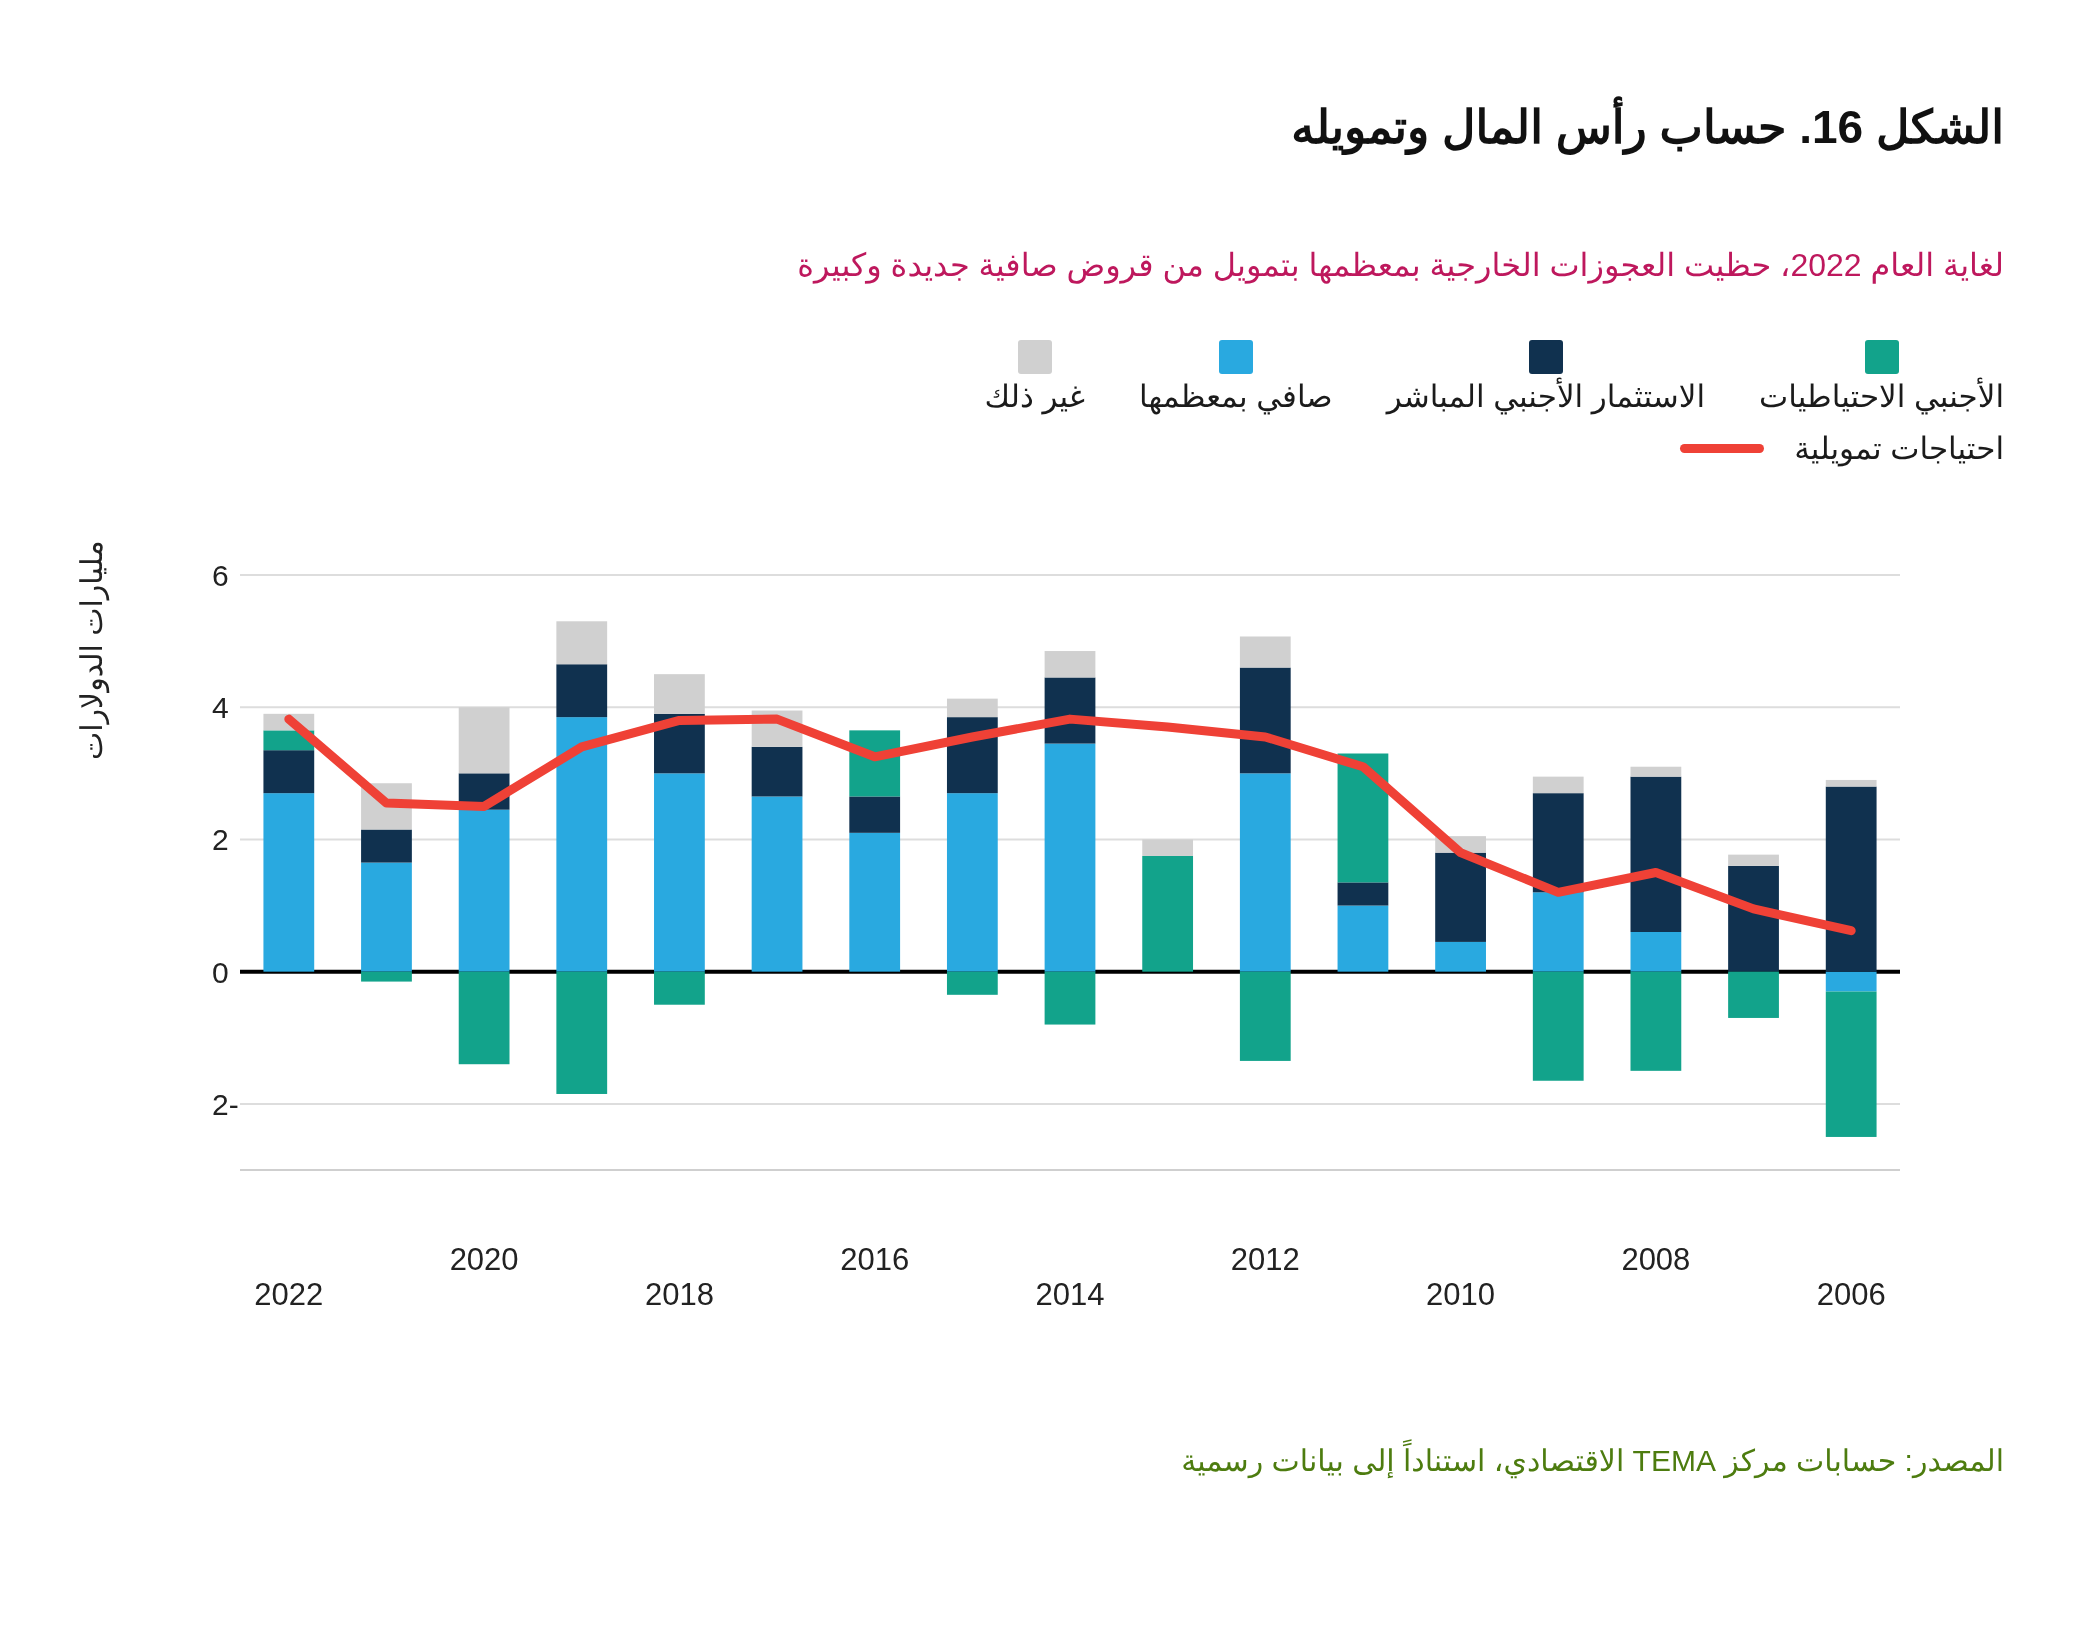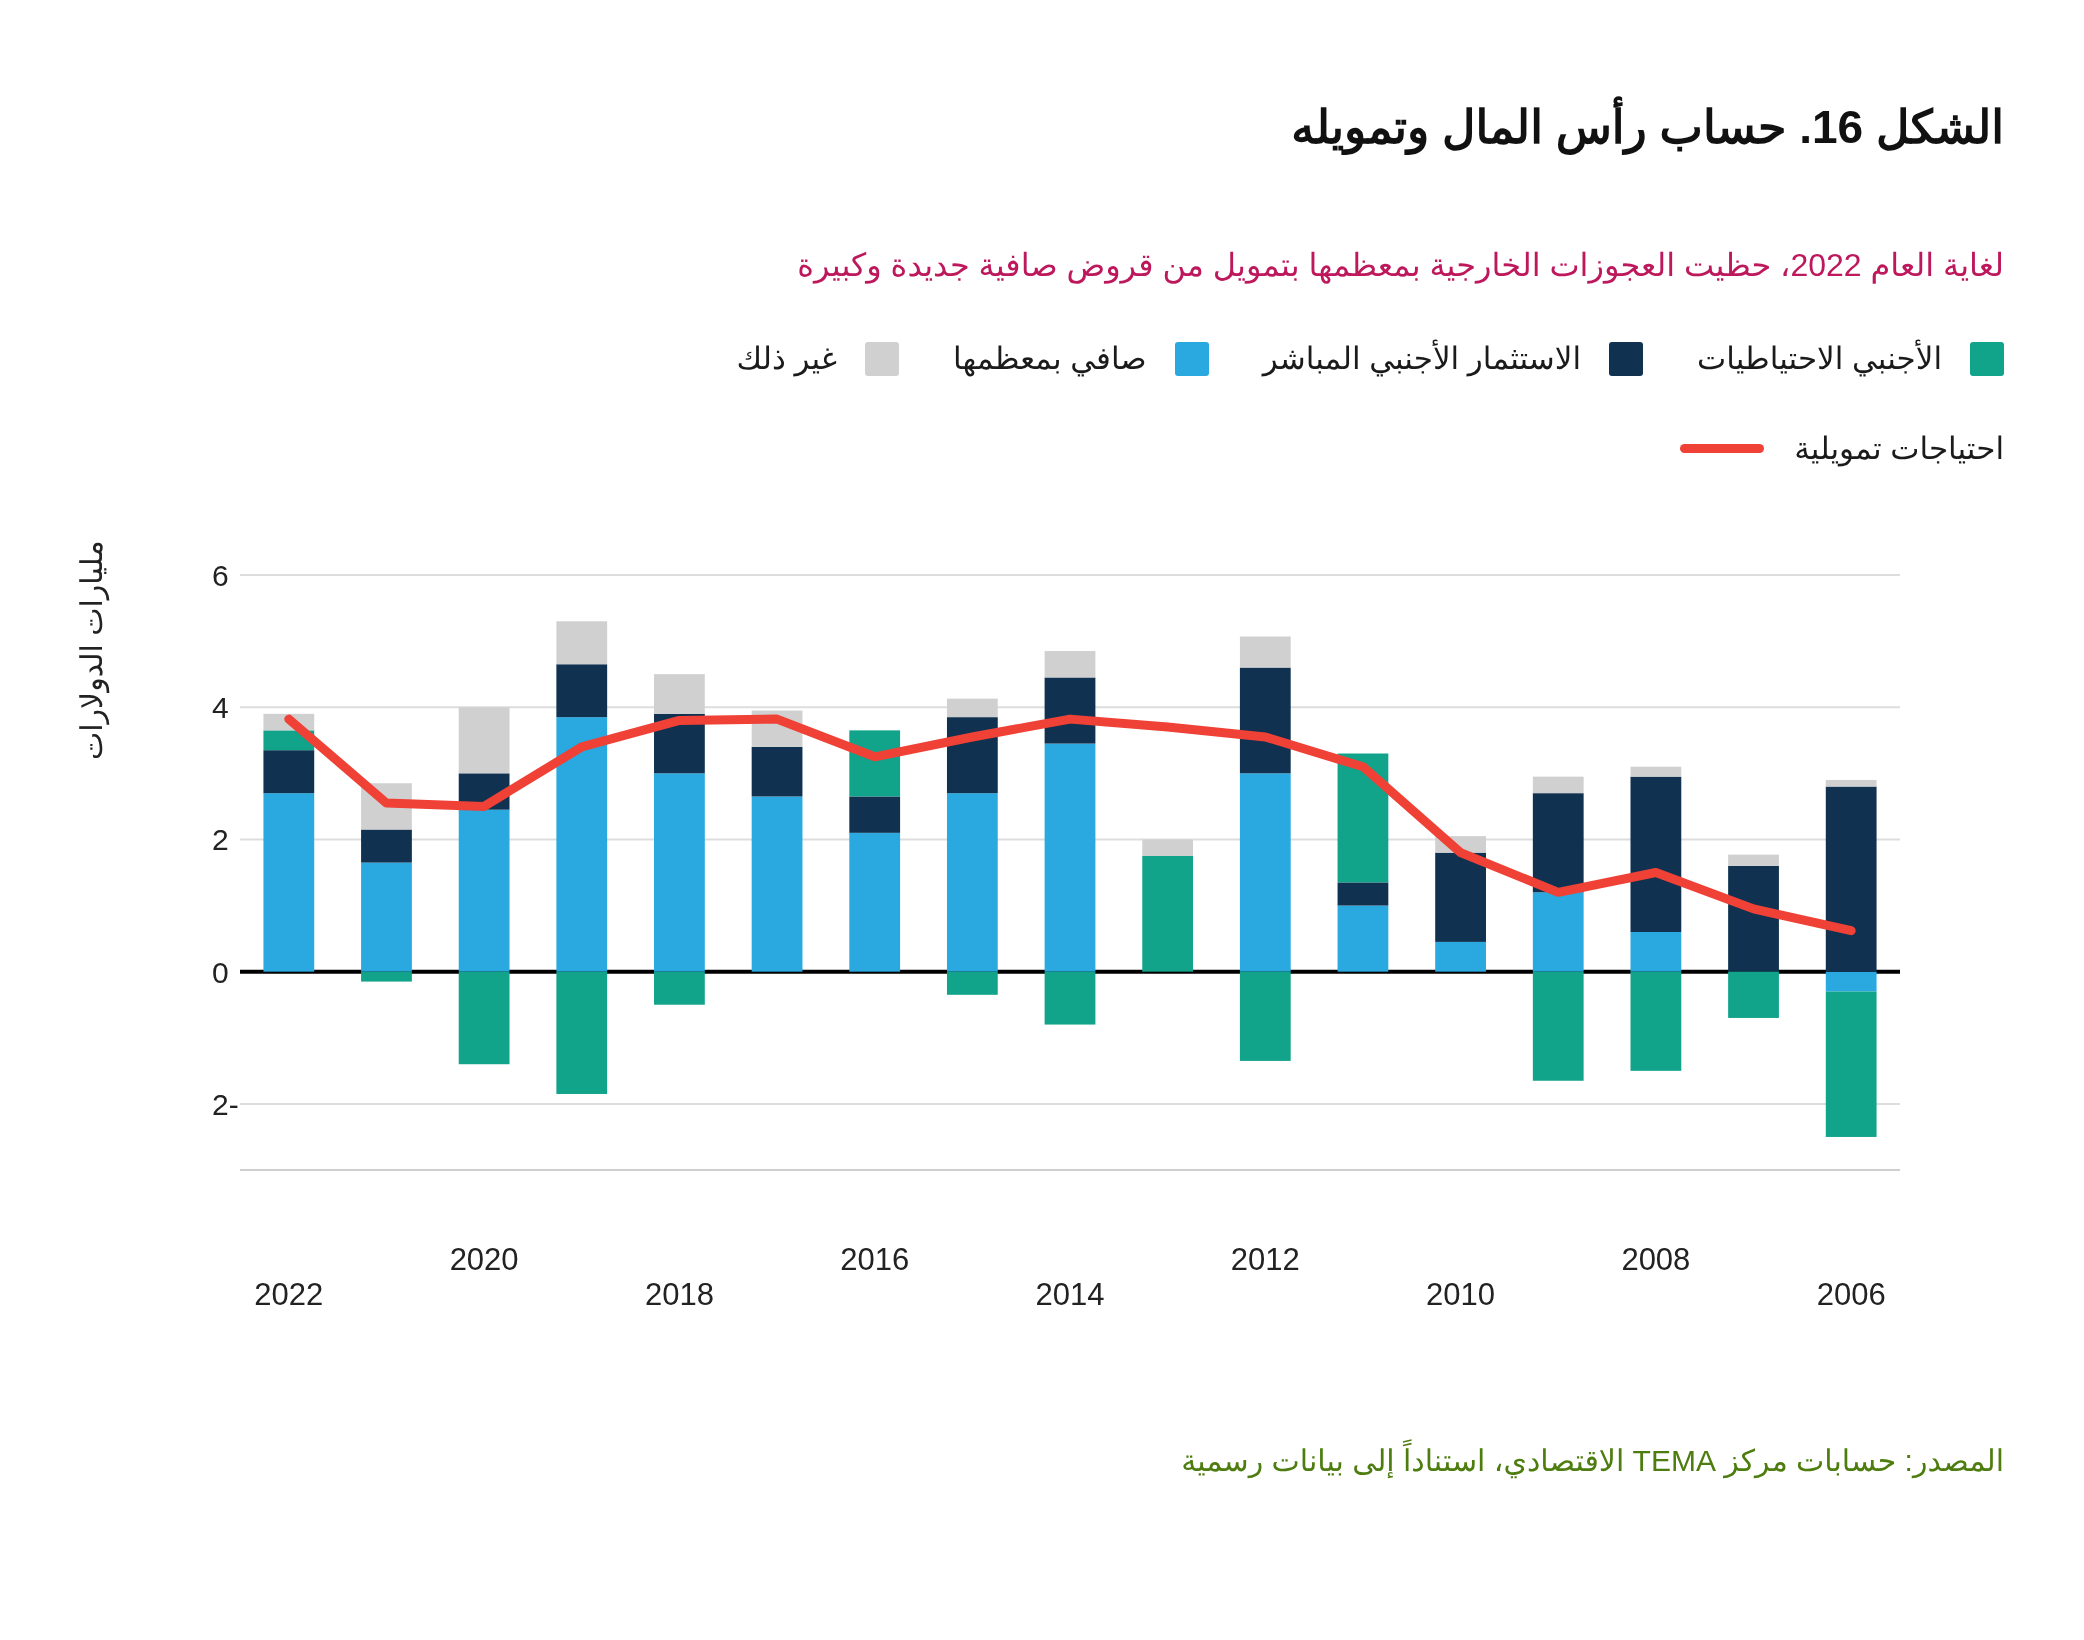--- a/index.html
+++ b/index.html
@@ -51,23 +51,23 @@
     direction: rtl;
     display: flex;
     flex-direction: row;
     justify-content: flex-start;
     align-items: center;
     gap: 54px;
     font-size: 31px;
   }
   .legend-item {
     display: flex;
-    flex-direction: row;
+    flex-direction: column;
     align-items: center;
-    gap: 28px;
+    gap: 4px;
     white-space: nowrap;
   }
   .legend-swatch {
     width: 34px;
     height: 34px;
     border-radius: 3px;
     display: inline-block;
     flex: none;
   }
   .legend2 {

